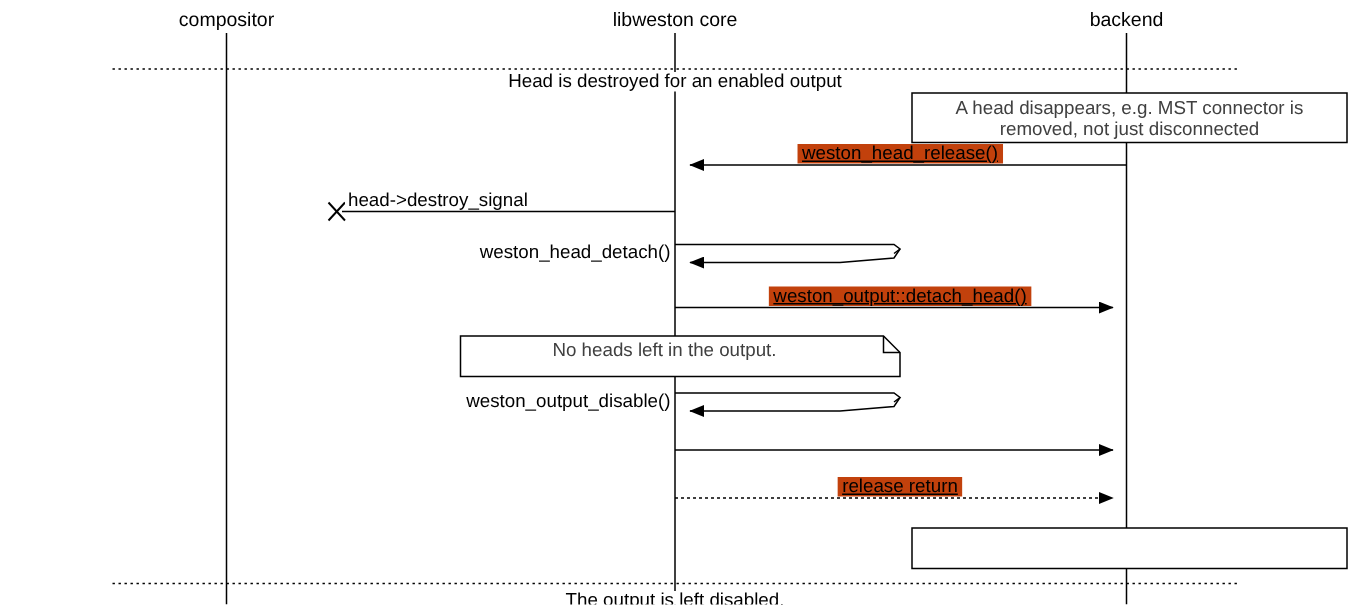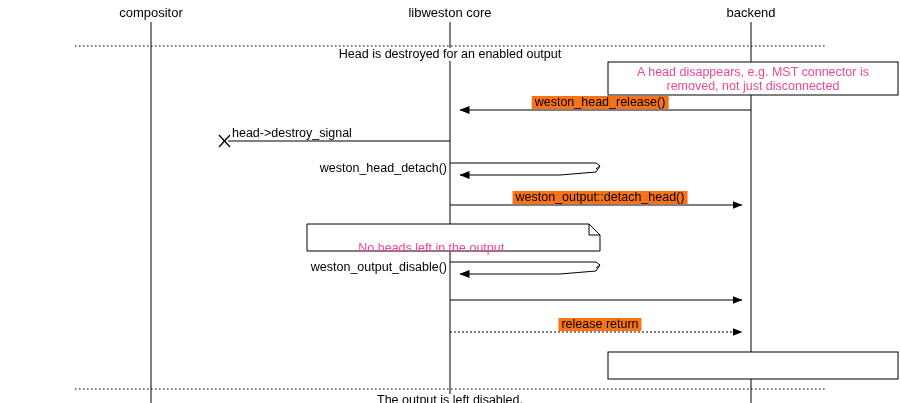--- a/index.html
+++ b/index.html
@@ -39,34 +39,35 @@
   }
   .sep-label {
     font-size: 12.5px;
     transform: translateX(-50%);
     background: #ffffff;
     padding: 0 4px;
   }
   .msg-label {
     font-size: 12.5px;
     transform: translateX(-50%);
-    background: #f97316;
+    background: #c2410c;
     padding: 0 3px;
+    text-decoration: underline;
   }
   .msg-label-right {
     font-size: 12.5px;
     background: #ffffff;
     padding: 0 2px;
   }
   .note-text {
     position: absolute;
     font-size: 12.5px;
     line-height: 14px;
     text-align: center;
-    color: #ec4899;
+    color: #404040;
   }
 </style>
 </head>
 <body>
 
 <div id="diagram">
 
   <svg width="900" height="403" viewBox="0 0 900 403">
     <defs>
       <marker id="arrowFilled" markerWidth="10" markerHeight="8" refX="9.5" refY="4" orient="auto" markerUnits="userSpaceOnUse">
@@ -146,21 +147,21 @@
   <div class="lbl participant-label" style="left:751px; top:6px;">backend</div>
 
   <div class="lbl sep-label" style="left:450px; top:48px;">Head is destroyed for an enabled output</div>
   <div class="lbl sep-label" style="left:450px; top:382px;margin-top:12px;">The output is left disabled.</div>
 
   <div class="note-text" style="left:608px; top:65px; width:290px;">
     <div>A head disappears, e.g. MST connector is</div>
     <div>removed, not just disconnected</div>
   </div>
 
-  <div class="note-text" style="left:307px; top:241px; width:252px;">
+  <div class="note-text" style="left:307px; top:226px; width:252px;padding-left:10px;">
     <div>No heads left in the output.</div>
   </div>
 
   <div class="note-text" style="left:608px; top:358px; width:318px;margin-top:47px;">
     <div>free(head)</div>
   </div>
 
   <div class="lbl msg-label" style="left:600px; top:96px;">weston_head_release()</div>
 
   <div class="lbl" style="left:447px; top:162px; transform:translateX(-100%);">weston_head_detach()</div>

